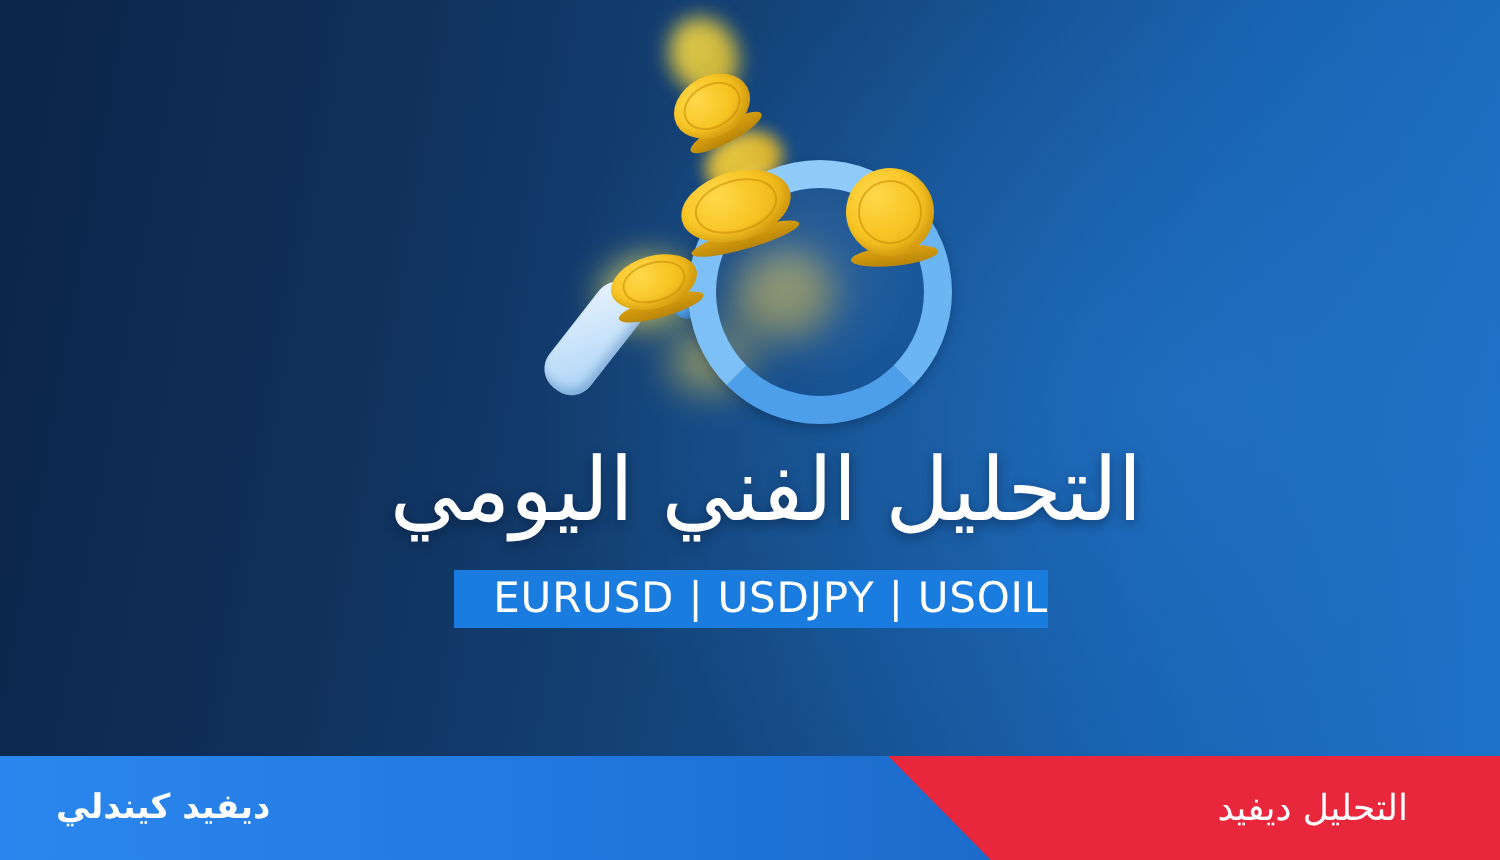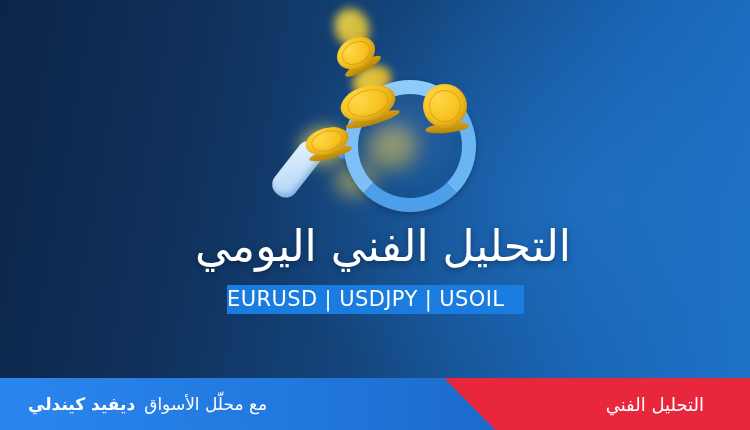--- a/index.html
+++ b/index.html
@@ -148,21 +148,21 @@
 
   #ticker-badge {
     position: absolute;
     left: 227px;
     top: 285px;
     width: 297px;
     height: 29px;
     background: #1b7ce0;
     display: flex;
     align-items: center;
-    justify-content: flex-start;
+    justify-content: flex-end;
   }
   #ticker-text {
     color: #ffffff;
     font-size: 21px;
     line-height: 21px;
     letter-spacing: .4px;
     white-space: nowrap;
   }
 
   
@@ -193,21 +193,21 @@
     height: 52px;
     display: flex;
     align-items: center;
     direction: rtl;
     color: #ffffff;
     font-size: 17px;
     white-space: nowrap;
   }
   #presenter-name {
     font-weight: bold;
-    margin-right: 9px;
+    margin-right: 25px;
     text-align: right;
   }
   #footer-right-text {
     position: absolute;
     right: 46px;
     top: 0;
     height: 52px;
     display: flex;
     align-items: center;
     direction: rtl;
@@ -258,20 +258,19 @@
 
   <div id="ticker-badge">
     <span id="ticker-text">EURUSD | USDJPY | USOIL</span>
   </div>
 
   <div id="footer">
     <div id="footer-blue"></div>
     <div id="footer-red"></div>
 
     <div id="footer-left-text">
-      <span>مع محلّل الأسواق</span>
       <span id="presenter-name">ديفيد كيندلي</span>
     </div>
 
-    <div id="footer-right-text">التحليل الفني</div>
+    <div id="footer-right-text">التحليل ديفيد</div>
   </div>
 
 </div>
 
 </body></html>

